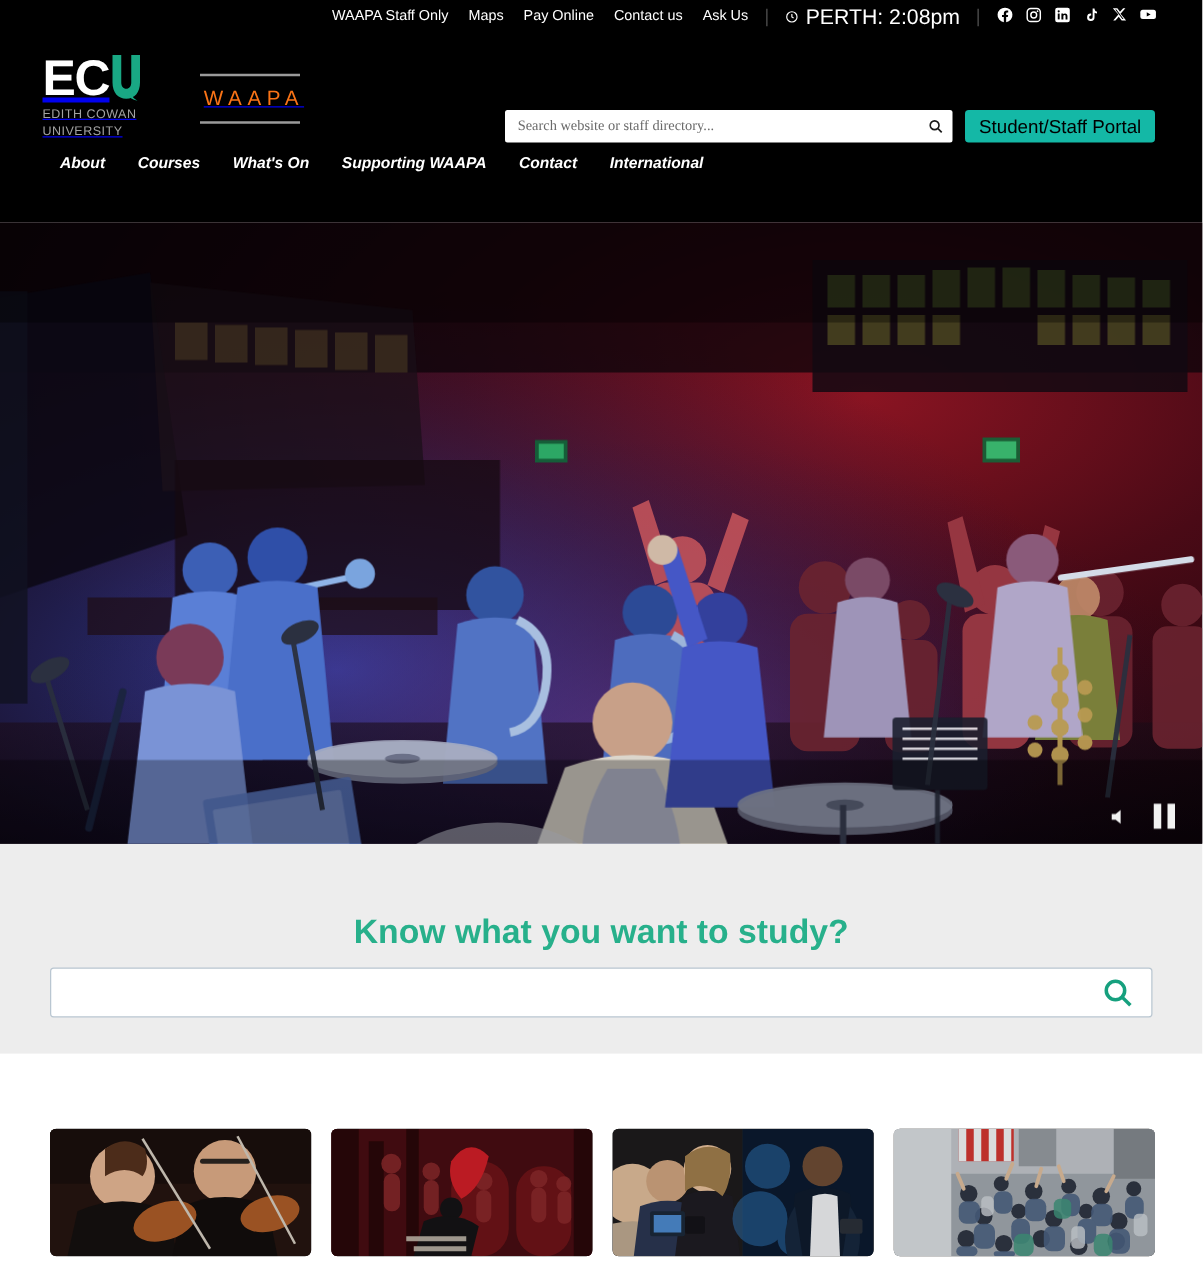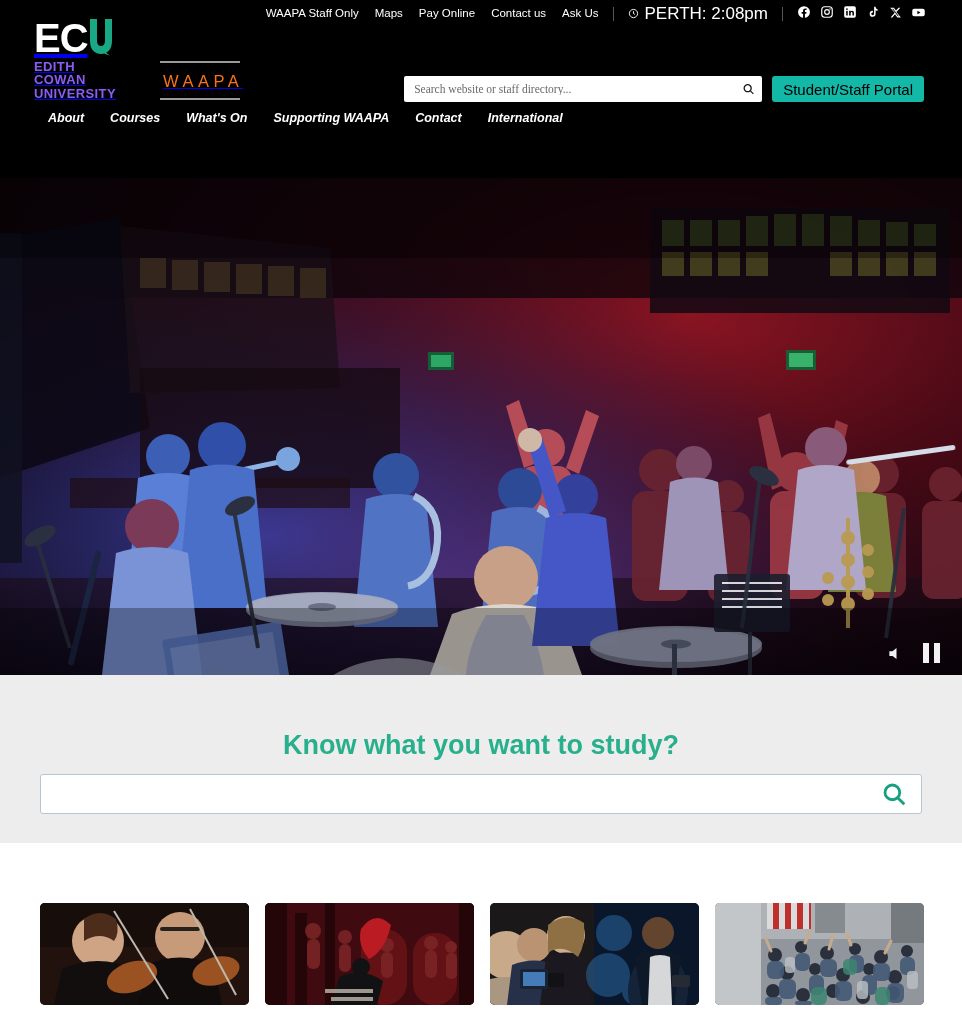--- a/index.html
+++ b/index.html
@@ -53,24 +53,25 @@
     font-size: 17px;
     white-space: nowrap;
   }
   .clock-ico { display: block; }
   .socials { display: flex; align-items: center; gap: 9px; }
   .soc { display: block; }
 
   
   .brand-row {
     display: flex;
-    align-items: flex-end;
+    align-items: center;
     height: 72px;
     padding: 0 4px 0 34px;
     position: relative;
+    margin-top: 12px;
   }
   .ecu-logo {
     margin-top: 0px;
     width: 92px;
   }
   .ecu-mark {
     display: flex;
     align-items: flex-end;
     height: 40px;
   }
@@ -81,23 +82,23 @@
     letter-spacing: -1px;
     color: #ffffff;
     line-height: 36px;
   }
   .ecu-u {
     position: relative;
     width: 26px; height: 37px;
     margin-left: 0px;
   }
   .ecu-sub {
-    color: #8b5cf6;
-    font-weight: bold;
-    font-size: 13px;
+    color: #a3a3a3;
+    font-weight: normal;
+    font-size: 10px;
     letter-spacing: 0.4px;
     line-height: 13px;
     margin-top: 4px;
   }
   .waapa-block {
     margin-left: 34px;
     margin-top: 6px;
     width: 80px;
     text-align: center;
   }

